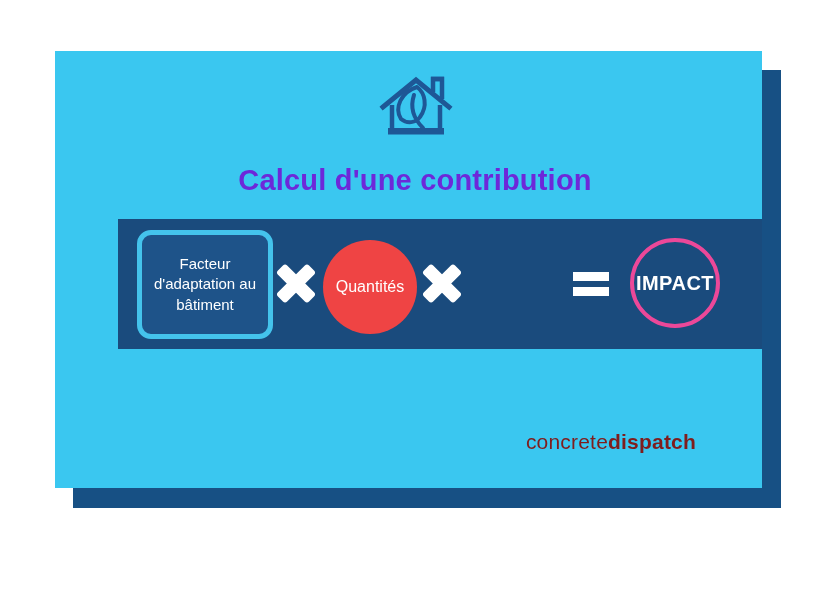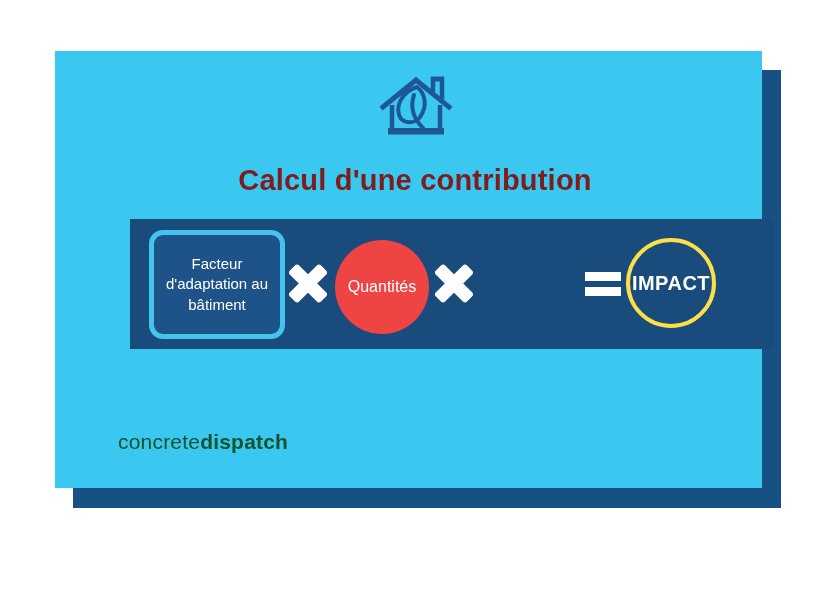--- a/index.html
+++ b/index.html
@@ -13,27 +13,26 @@
   }
   .card{
     position:absolute;left:55px;top:51px;width:707px;height:437px;
     background:#3AC7F0;
   }
   .house-icon{
     position:absolute;left:323px;top:20px;width:76px;height:72px;
   }
   .page-title{
     position:absolute;left:63px;top:113px;width:594px;
-    text-align:center;color:#7f1d1d;font-size:29px;font-weight:700;
+    text-align:center;color:#6d28d9;font-size:29px;font-weight:700;
     letter-spacing:0.2px;
   }
   .formula-band{
     position:absolute;left:63px;top:168px;width:644px;height:130px;
     background:#1A4B7D;
-    margin-left:12px;
   }
   .adapt-box{
     position:absolute;left:19px;top:11px;width:136px;height:109px;
     box-sizing:border-box;border:5px solid #44C3EC;border-radius:14px;
     background:#1E5389;display:flex;align-items:center;justify-content:center;
   }
   .adapt-box .label{
     color:#ffffff;font-size:15px;line-height:1.35;text-align:center;
     width:112px;
   }
@@ -50,27 +49,27 @@
     position:absolute;border-radius:50%;display:flex;align-items:center;justify-content:center;
     text-align:center;color:#ffffff;
   }
   .quantities-circle{left:205px;top:21px;width:94px;height:94px;background:#ef4444;font-size:16px;}
   .env-circle{left:348px;top:19px;width:94px;height:94px;background:#41C8F0;font-size:16px;}
   .env-circle .label{width:78px;line-height:1.4;}
   .equals-icon{position:absolute;left:455px;top:53px;width:36px;height:24px;}
   .equals-icon span{display:block;width:36px;height:9px;background:#ffffff;}
   .equals-icon span + span{margin-top:6px;}
   .impact-circle{
-    left:496px;top:19px;width:90px;height:90px;box-sizing:border-box;
-    border:4px solid #fde047;background:transparent;
+    left:512px;top:19px;width:90px;height:90px;box-sizing:border-box;
+    border:4px solid #ec4899;background:transparent;
     font-size:20px;font-weight:700;letter-spacing:0.5px;
   }
   .brand{
-    position:absolute;left:63px;top:379px;width:594px;text-align:left;
-    color:#14532d;font-size:21px;letter-spacing:0.2px;
+    position:absolute;left:47px;top:379px;width:594px;text-align:right;
+    color:#7f1d1d;font-size:21px;letter-spacing:0.2px;
   }
   .brand .bold{font-weight:700;}
 </style>
 </head>
 <body>
 
 <div class="shadow-rect"></div>
 
 <div class="card">
 

